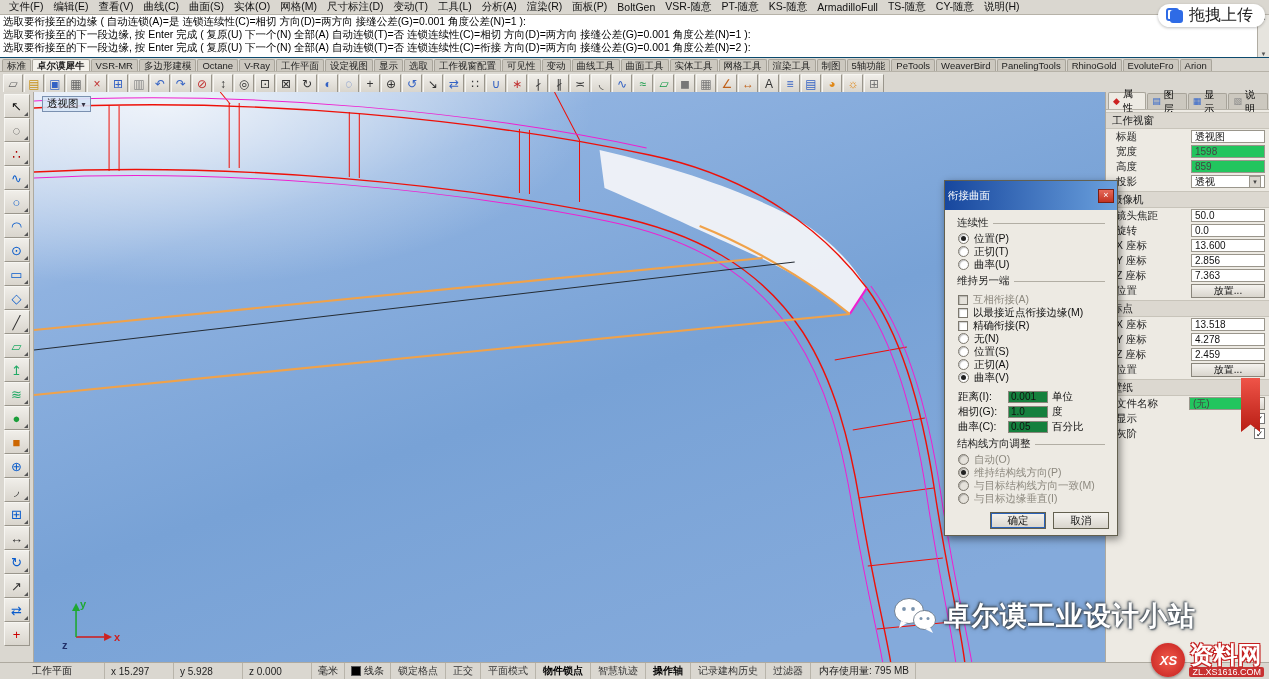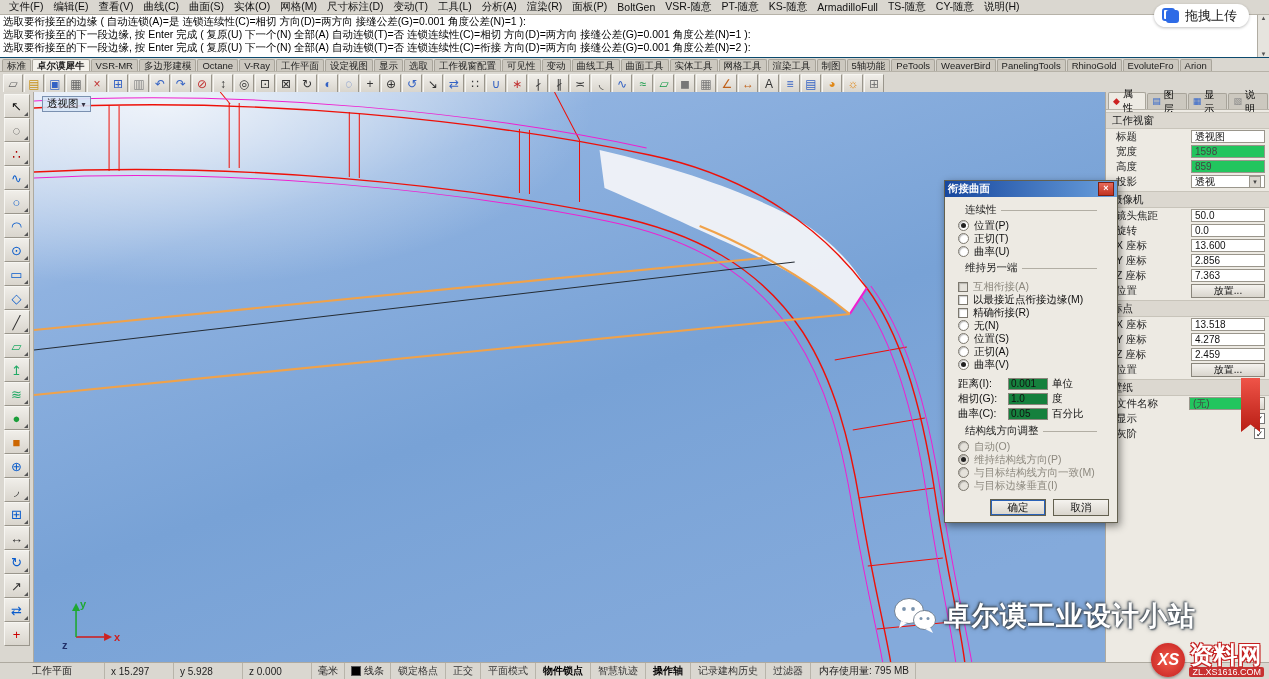--- a/index.html
+++ b/index.html
@@ -101,58 +101,58 @@
     border:1px solid #555;}
   .sb-toggles{display:flex;}
   .sb-toggle{padding:0 7px;border-right:1px solid #b8b4aa;display:flex;align-items:center;
     color:#333;white-space:nowrap;}
   .sb-toggle.active{font-weight:bold;color:#000;}
   .sb-mem{margin-left:2px;}
 
   
   .dialog{position:absolute;left:944px;top:180px;width:172px;background:#edeae3;
     border:1px solid #63604f;box-shadow:2px 3px 8px rgba(0,0,0,.45);font-size:10.5px;z-index:50;}
-  .dlg-title{height:16px;background:linear-gradient(90deg,var(--titlebar_blue),#6aa0dd);color:#fff;
-    display:flex;align-items:center;padding:0 3px;font-weight:bold;font-size:10.5px;}
+  .dlg-title{height:29px;background:linear-gradient(90deg,var(--titlebar_blue),#6aa0dd);color:#fff;
+    display:flex;align-items:center;padding:0 3px;font-weight:normal;font-size:10.5px;}
   .dlg-close{margin-left:auto;width:14px;height:12px;background:linear-gradient(#e66a5a,#c23322);
     border:1px solid #7a1f14;color:#fff;font-size:9px;line-height:10px;text-align:center;}
   .dlg-body{padding:3px 8px 6px;}
-  .dlg-grouplabel{display:flex;align-items:center;gap:4px;margin:3px 12px 2px;color:#222;}
+  .dlg-grouplabel{display:flex;align-items:center;gap:4px;margin:3px 4px 2px;color:#222;}
   .dlg-grouplabel::after{content:"";flex:1;height:1px;background:#b2aea4;}
   .radio-row,.check-row{display:flex;align-items:center;gap:5px;height:13px;padding-left:5px;color:#111;}
   .radio{width:9px;height:9px;border-radius:50%;border:1px solid #7c786e;background:#fff;
     box-shadow:inset 1px 1px 1px rgba(0,0,0,.25);position:relative;flex:0 0 auto;}
   .selected .radio::after{content:"";position:absolute;inset:2px;border-radius:50%;background:#222;}
   .checkbox{width:10px;height:10px;box-sizing:border-box;border:1px solid #7c786e;background:#fff;
     box-shadow:inset 1px 1px 1px rgba(0,0,0,.2);font-size:8px;line-height:8px;text-align:center;flex:0 0 auto;}
   .disabled{color:#8d897f;}
   .disabled .radio,.disabled .checkbox{background:#e5e2db;}
   .tol-row{display:flex;align-items:center;height:15px;padding-left:5px;gap:4px;color:#111;}
   .tol-label{width:46px;}
   .tol-input{width:40px;height:12px;box-sizing:border-box;background:#15803d;border:1px solid #8a867c;
     font-size:10px;padding:0 2px;display:flex;align-items:center;}
   .dlg-buttons{display:flex;justify-content:flex-end;gap:7px;margin-top:7px;}
   .dlg-btn{width:56px;height:17px;background:linear-gradient(#f5f3ef,#d9d5cd);border:1px solid #63604f;
     font-size:10.5px;display:flex;align-items:center;justify-content:center;color:#111;}
   .dlg-btn.default{box-shadow:inset 0 0 0 1px var(--accent_blue);}
 
   
-  .upload{position:absolute;top:4px;right:20px;height:23px;background:#fff;border-radius:12px;
+  .upload{position:absolute;top:4px;right:4px;height:23px;background:#fff;border-radius:12px;
     display:flex;align-items:center;gap:6px;padding:0 12px 0 8px;box-shadow:0 1px 3px rgba(0,0,0,.25);
-    font-size:13px;color:#1b1b1b;z-index:60;}
+    font-size:16px;color:#1b1b1b;z-index:60;}
   .up-icon{width:17px;height:15px;position:relative;}
   .up-icon::before,.up-icon::after{content:"";position:absolute;border-radius:3px;border:2px solid var(--upload_blue);}
   .up-icon::before{left:0;top:0;width:9px;height:9px;}
   .up-icon::after{right:0;bottom:0;width:9px;height:9px;background:var(--upload_blue);}
   .watermark{position:absolute;left:893px;top:597px;display:flex;align-items:center;gap:7px;
     color:#fff;font-size:27px;font-weight:bold;letter-spacing:1px;z-index:70;pointer-events:none;
     text-shadow:1px 1px 2px #3c4752,-1px -1px 2px #3c4752,0 0 5px rgba(40,50,60,.6);}
   .xslogo{position:absolute;right:5px;bottom:2px;display:flex;align-items:center;gap:4px;z-index:80;}
   .xs-circle{width:34px;height:34px;border-radius:50%;background:radial-gradient(#f05a4a,#c41f1f);
-    color:#fff;font-size:16px;font-weight:bold;font-style:italic;display:flex;align-items:center;
+    color:#fff;font-size:13px;font-weight:bold;font-style:italic;display:flex;align-items:center;
     justify-content:center;box-shadow:0 1px 3px rgba(0,0,0,.4);}
   .xs-name{font-size:24px;font-weight:bold;color:#fff;line-height:24px;
     text-shadow:1px 1px 0 #c41f1f,-1px -1px 0 #c41f1f,1px -1px 0 #c41f1f,-1px 1px 0 #c41f1f;}
   .xs-url{font-size:9px;color:#fff;background:rgba(196,31,31,.9);padding:0 3px;border-radius:2px;
     text-align:center;}
   .ribbon{position:absolute;right:9px;top:378px;width:19px;height:54px;z-index:55;
     background:linear-gradient(#ef5448,#b81d14);
     clip-path:polygon(0 0,100% 0,100% 100%,50% 86%,0 100%);box-shadow:1px 2px 3px rgba(0,0,0,.35);}
 </style>
 </head>

